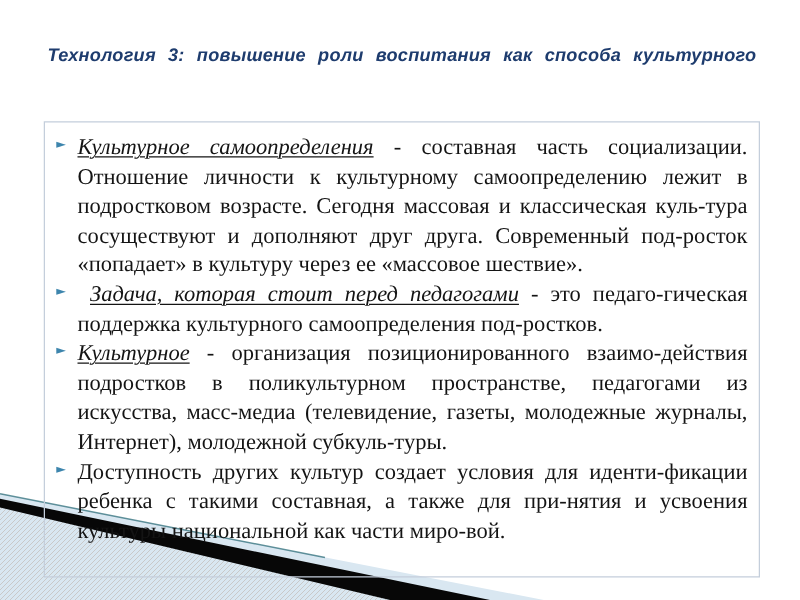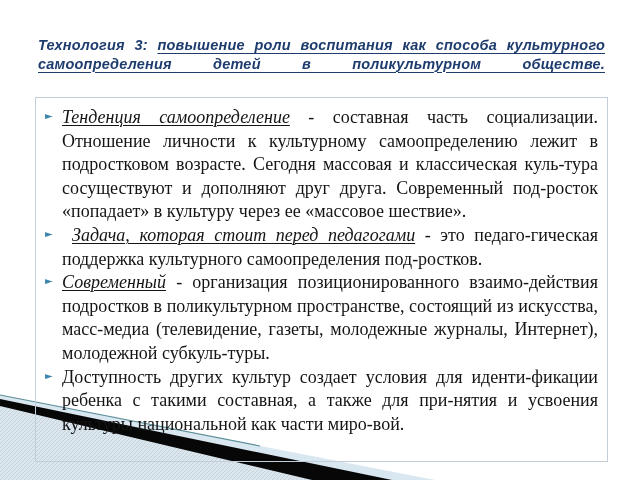--- a/index.html
+++ b/index.html
@@ -10,21 +10,20 @@
   
   .decor{position:absolute;left:0;top:0;width:640px;height:480px;z-index:0;}
   
   .title{
     position:absolute;left:38px;top:36px;width:567px;z-index:2;
     color:#1e3c6e;font-weight:bold;font-style:italic;
     font-size:14.5px;line-height:18.5px;letter-spacing:0.2px;
   }
   .title-line{text-align:justify;text-align-last:justify;}
   .title .u{
-    text-decoration:underline;
     text-decoration-thickness:1.3px;text-underline-offset:3px;
   }
   
   .content-box{
     position:absolute;left:35px;top:97px;width:573px;height:365px;
     border:1px solid #c4cedb;background:transparent;z-index:1;
     box-sizing:border-box;
   }
   .bullet-list{
     margin:0;padding:8px 9px 0 0;list-style:none;
@@ -61,38 +60,35 @@
     <polygon points="0,403 330,480 0,480" fill="url(#hatchP)"></polygon>
     <line x1="0" y1="395" x2="260" y2="446" stroke="#2e6e7a" stroke-width="1.2" stroke-opacity="0.75"></line>
     <polygon points="0,399 392,480 312,480 0,406" fill="#070707"></polygon>
   </svg>
 
   <div class="title">
     <div class="title-line">
       <span>Технология 3:</span>
       <span class="u">повышение роли воспитания как способа культурного</span>
     </div>
-    <div class="title-line">
-      <span class="u">самоопределения детей в поликультурном обществе.</span>
-    </div>
   </div>
 
   <div class="content-box">
     <ul class="bullet-list">
 
       <li class="bullet-item">
-        <span class="bullet-glyph">►</span><span class="lead">Тенденция самоопределение</span><span> - составная часть социализации. Отношение личности к культурному самоопределению лежит в подростковом возрасте. Сегодня массовая и классическая куль-тура сосуществуют и дополняют друг друга. Современный под-росток «попадает» в культуру через ее «массовое шествие».</span>
+        <span class="bullet-glyph">►</span><span class="lead">Культурное самоопределения</span><span> - составная часть социализации. Отношение личности к культурному самоопределению лежит в подростковом возрасте. Сегодня массовая и классическая куль-тура сосуществуют и дополняют друг друга. Современный под-росток «попадает» в культуру через ее «массовое шествие».</span>
       </li>
 
       <li class="bullet-item indent-first">
         <span class="bullet-glyph">►</span><span class="lead">Задача, которая стоит перед педагогами</span><span> - это педаго-гическая поддержка культурного самоопределения под-ростков.</span>
       </li>
 
       <li class="bullet-item">
-        <span class="bullet-glyph">►</span><span class="lead">Современный</span><span> - организация позиционированного взаимо-действия подростков в поликультурном пространстве, состоящий из искусства, масс-медиа (телевидение, газеты, молодежные журналы, Интернет), молодежной субкуль-туры.</span>
+        <span class="bullet-glyph">►</span><span class="lead">Культурное</span><span> - организация позиционированного взаимо-действия подростков в поликультурном пространстве, педагогами из искусства, масс-медиа (телевидение, газеты, молодежные журналы, Интернет), молодежной субкуль-туры.</span>
       </li>
 
       <li class="bullet-item">
         <span class="bullet-glyph">►</span><span class="lead"></span><span>Доступность других культур создает условия для иденти-фикации ребенка с такими составная, а также для при-нятия и усвоения культуры национальной как части миро-вой.</span>
       </li>
 
     </ul>
   </div>
 
 </div>

